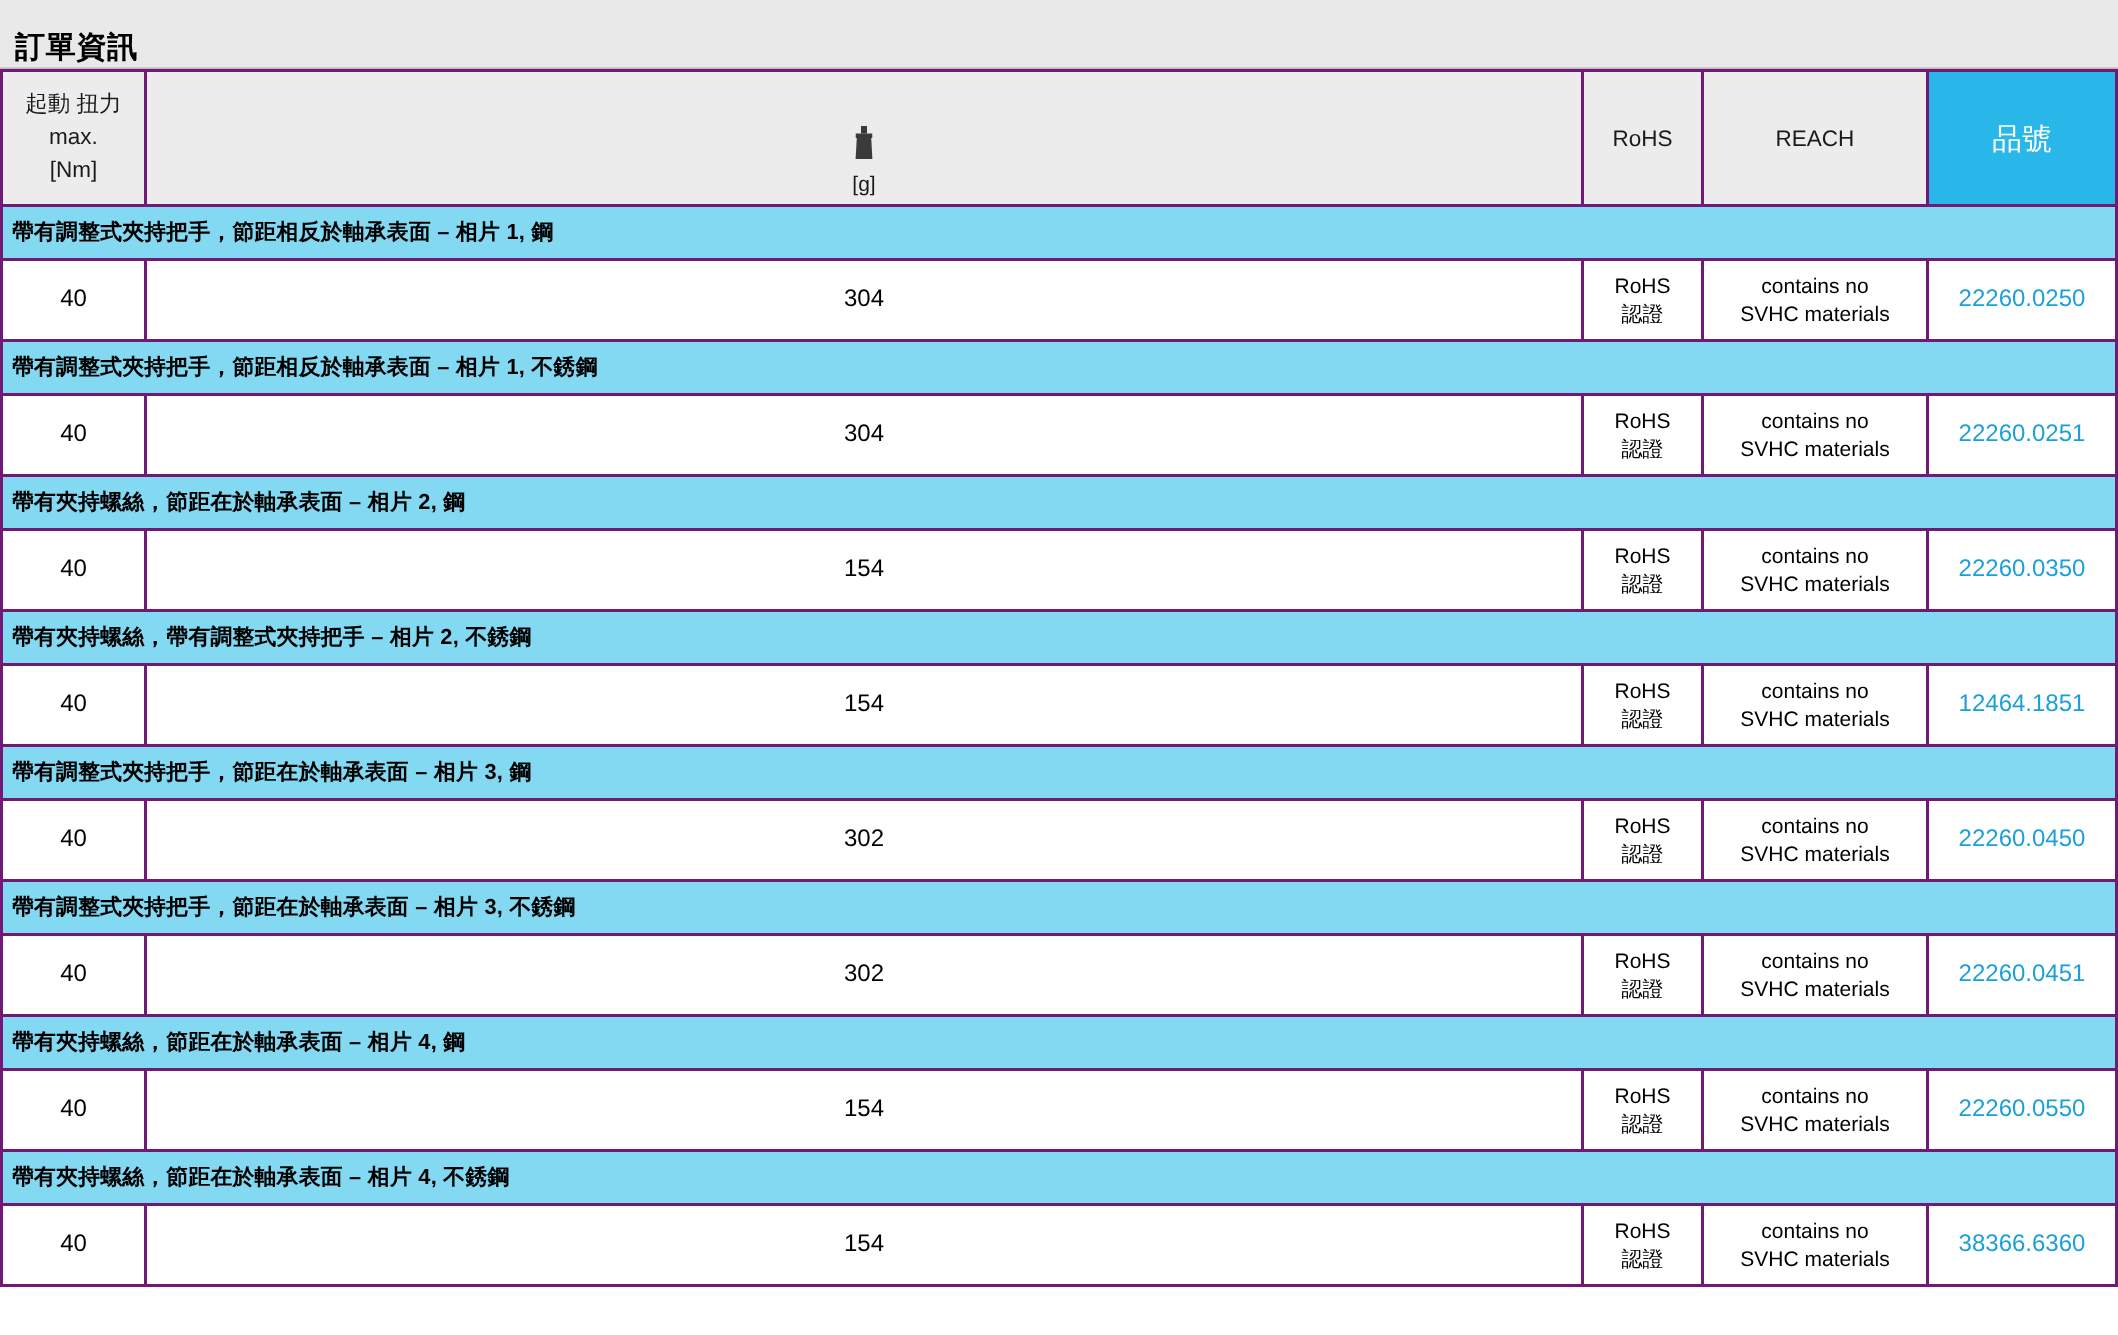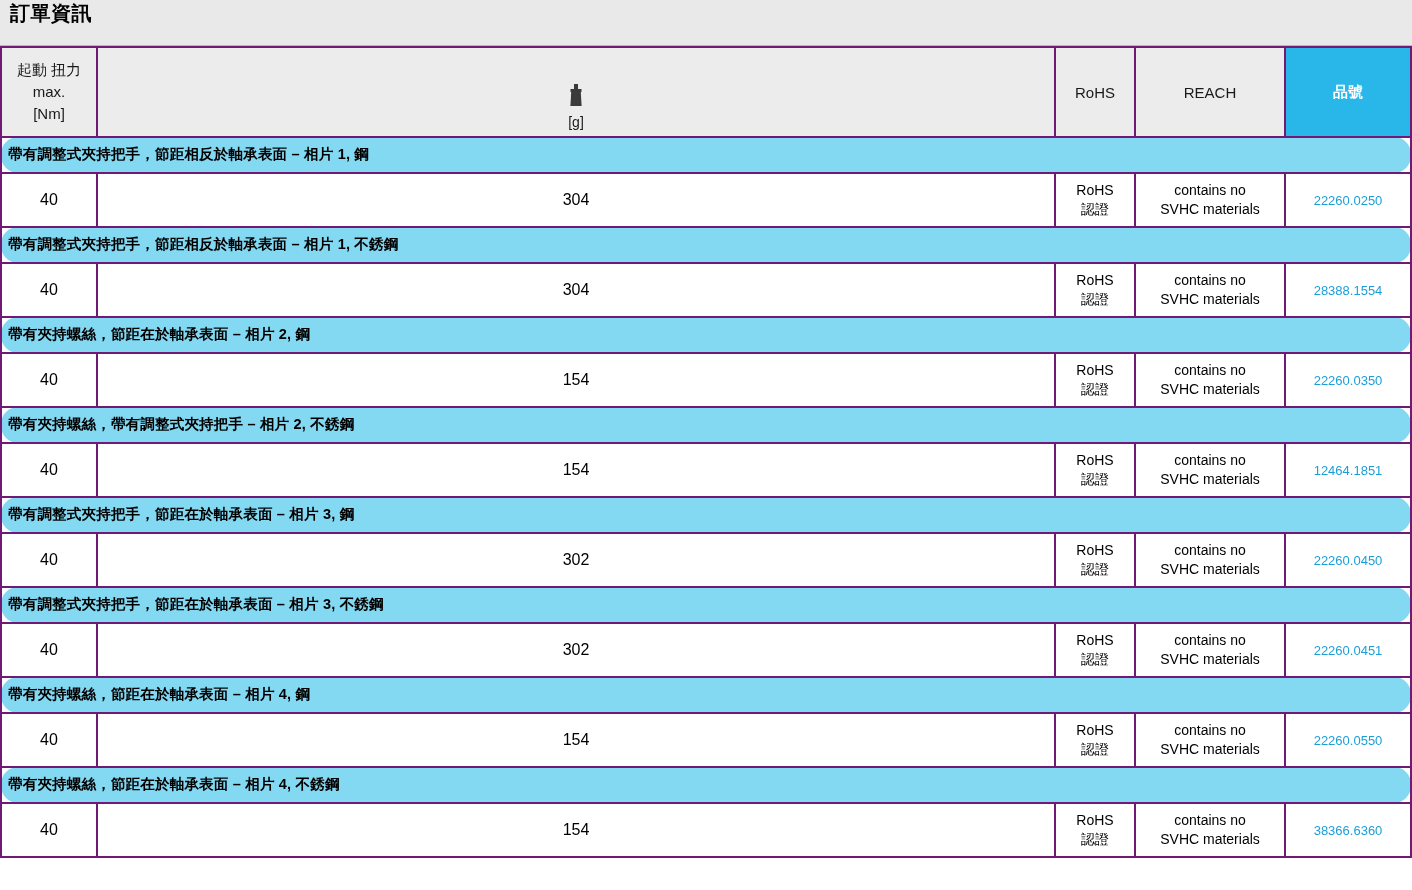--- a/index.html
+++ b/index.html
@@ -17,21 +17,21 @@
   .page {
     width: 1412px;
     box-sizing: border-box;
   }
   
   .title-bar {
     height: 46px;
     background: #e9e9e9;
     border-bottom: 1px solid #b8b8b8;
     display: flex;
-    align-items: flex-start;
+    align-items: flex-end;
     padding-left: 10px;
     box-sizing: border-box;
   }
   .title-bar .title-text {
     font-size: 20px;
     font-weight: bold;
     letter-spacing: 0.5px;
     color: #000;
   }
   
@@ -81,48 +81,47 @@
     position: absolute;
     left: 0;
     right: 0;
     bottom: 6px;
     text-align: center;
     font-size: 14px;
   }
   .hdr-part {
     background: #29b6e8 !important;
     color: #ffffff;
-    font-weight: bold;
-    font-size: 15px;
+    font-weight: normal;
+    font-size: 20px;
   }
   
   tr.group-row td {
     background: #83d8f2;
     font-size: 14.5px;
     font-weight: bold;
     padding: 4px 6px 5px 6px;
     height: 25px;
     letter-spacing: 0.2px;
-    border-radius: 17px;
   }
   
   tr.data-row td {
     background: #ffffff;
     height: 52px;
     font-size: 16px;
     text-align: center;
   }
   tr.data-row td.cell-rohs,
   tr.data-row td.cell-reach {
     font-size: 14px;
     line-height: 1.35;
   }
   tr.data-row td.cell-part {
     color: #1b9fd8;
-    font-size: 13px;
+    font-size: 16px;
   }
   tr.data-row td.cell-part a {
     color: #1b9fd8;
     text-decoration: none;
   }
   .two-line {
     display: block;
     line-height: 1.35;
   }
 </style>
@@ -196,21 +195,21 @@
         <td class="cell-weight">304</td>
         <td class="cell-rohs">
           <span class="two-line">RoHS</span>
           <span class="two-line">認證</span>
         </td>
         <td class="cell-reach">
           <span class="two-line">contains no</span>
           <span class="two-line">SVHC materials</span>
         </td>
         <td class="cell-part">
-          <a href="#">28388.1554</a>
+          <a href="#">22260.0251</a>
         </td>
       </tr>
 
       <tr class="group-row">
         <td colspan="5">帶有夾持螺絲，節距在於軸承表面 – 相片 2, 鋼</td>
       </tr>
       <tr class="data-row">
         <td class="cell-torque">40</td>
         <td class="cell-weight">154</td>
         <td class="cell-rohs">

